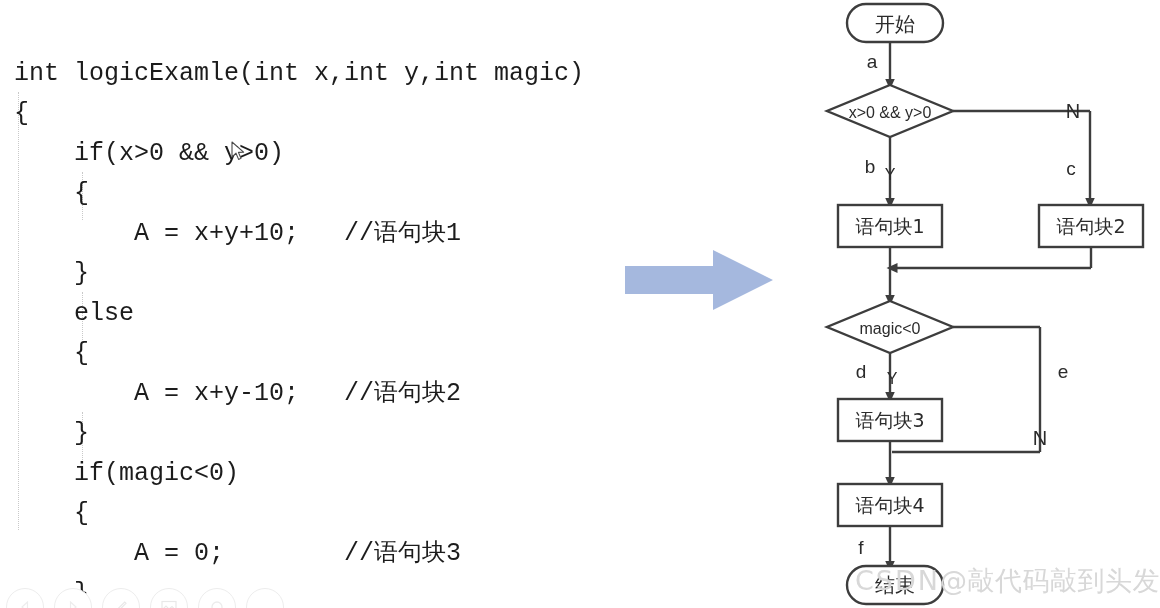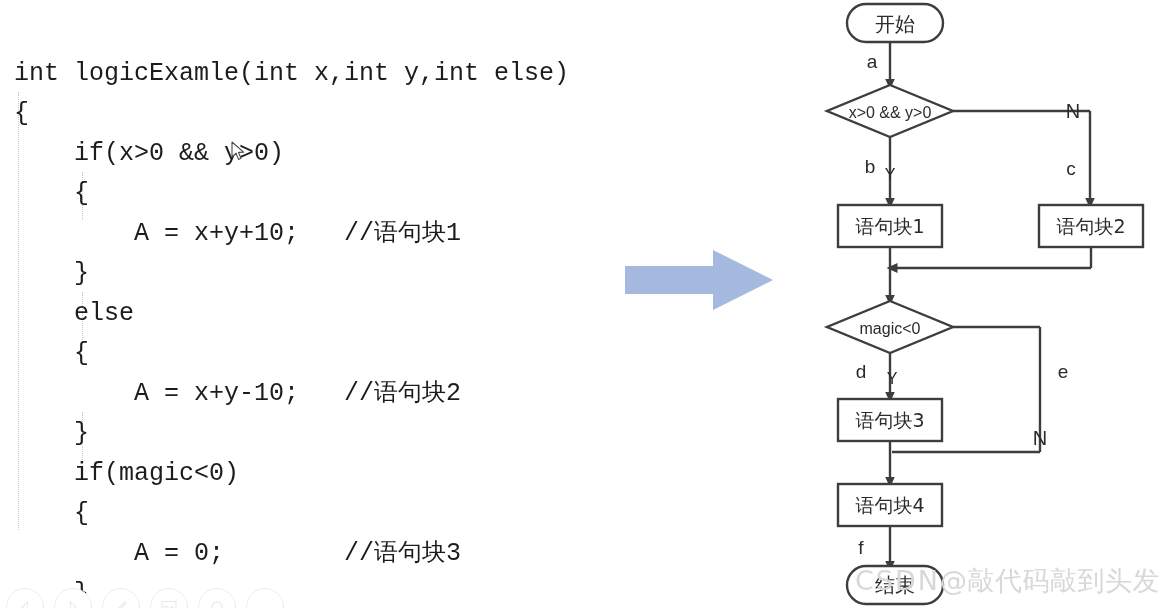--- a/index.html
+++ b/index.html
@@ -107,21 +107,21 @@
 </head>
 <body>
 
 <div id="code-pane">
 
   <div class="indent-guide" style="left:18px; top:92px; height:438px;"></div>
   <div class="indent-guide" style="left:82px; top:172px; height:48px;"></div>
   <div class="indent-guide" style="left:82px; top:292px; height:48px;"></div>
   <div class="indent-guide" style="left:82px; top:412px; height:48px;"></div>
 
-  <pre id="code-block"><span>int logicExamle(int x,int y,int else)</span>
+  <pre id="code-block"><span>int logicExamle(int x,int y,int magic)</span>
 <span>{</span>
 <span>    if(x&gt;0 &amp;&amp; y&gt;0)</span>
 <span>    {</span>
 <span>        A = x+y+10;   //<span class="cjk">语句块</span>1</span>
 <span>    }</span>
 <span>    else</span>
 <span>    {</span>
 <span>        A = x+y-10;   //<span class="cjk">语句块</span>2</span>
 <span>    }</span>
 <span>    if(magic&lt;0)</span>

